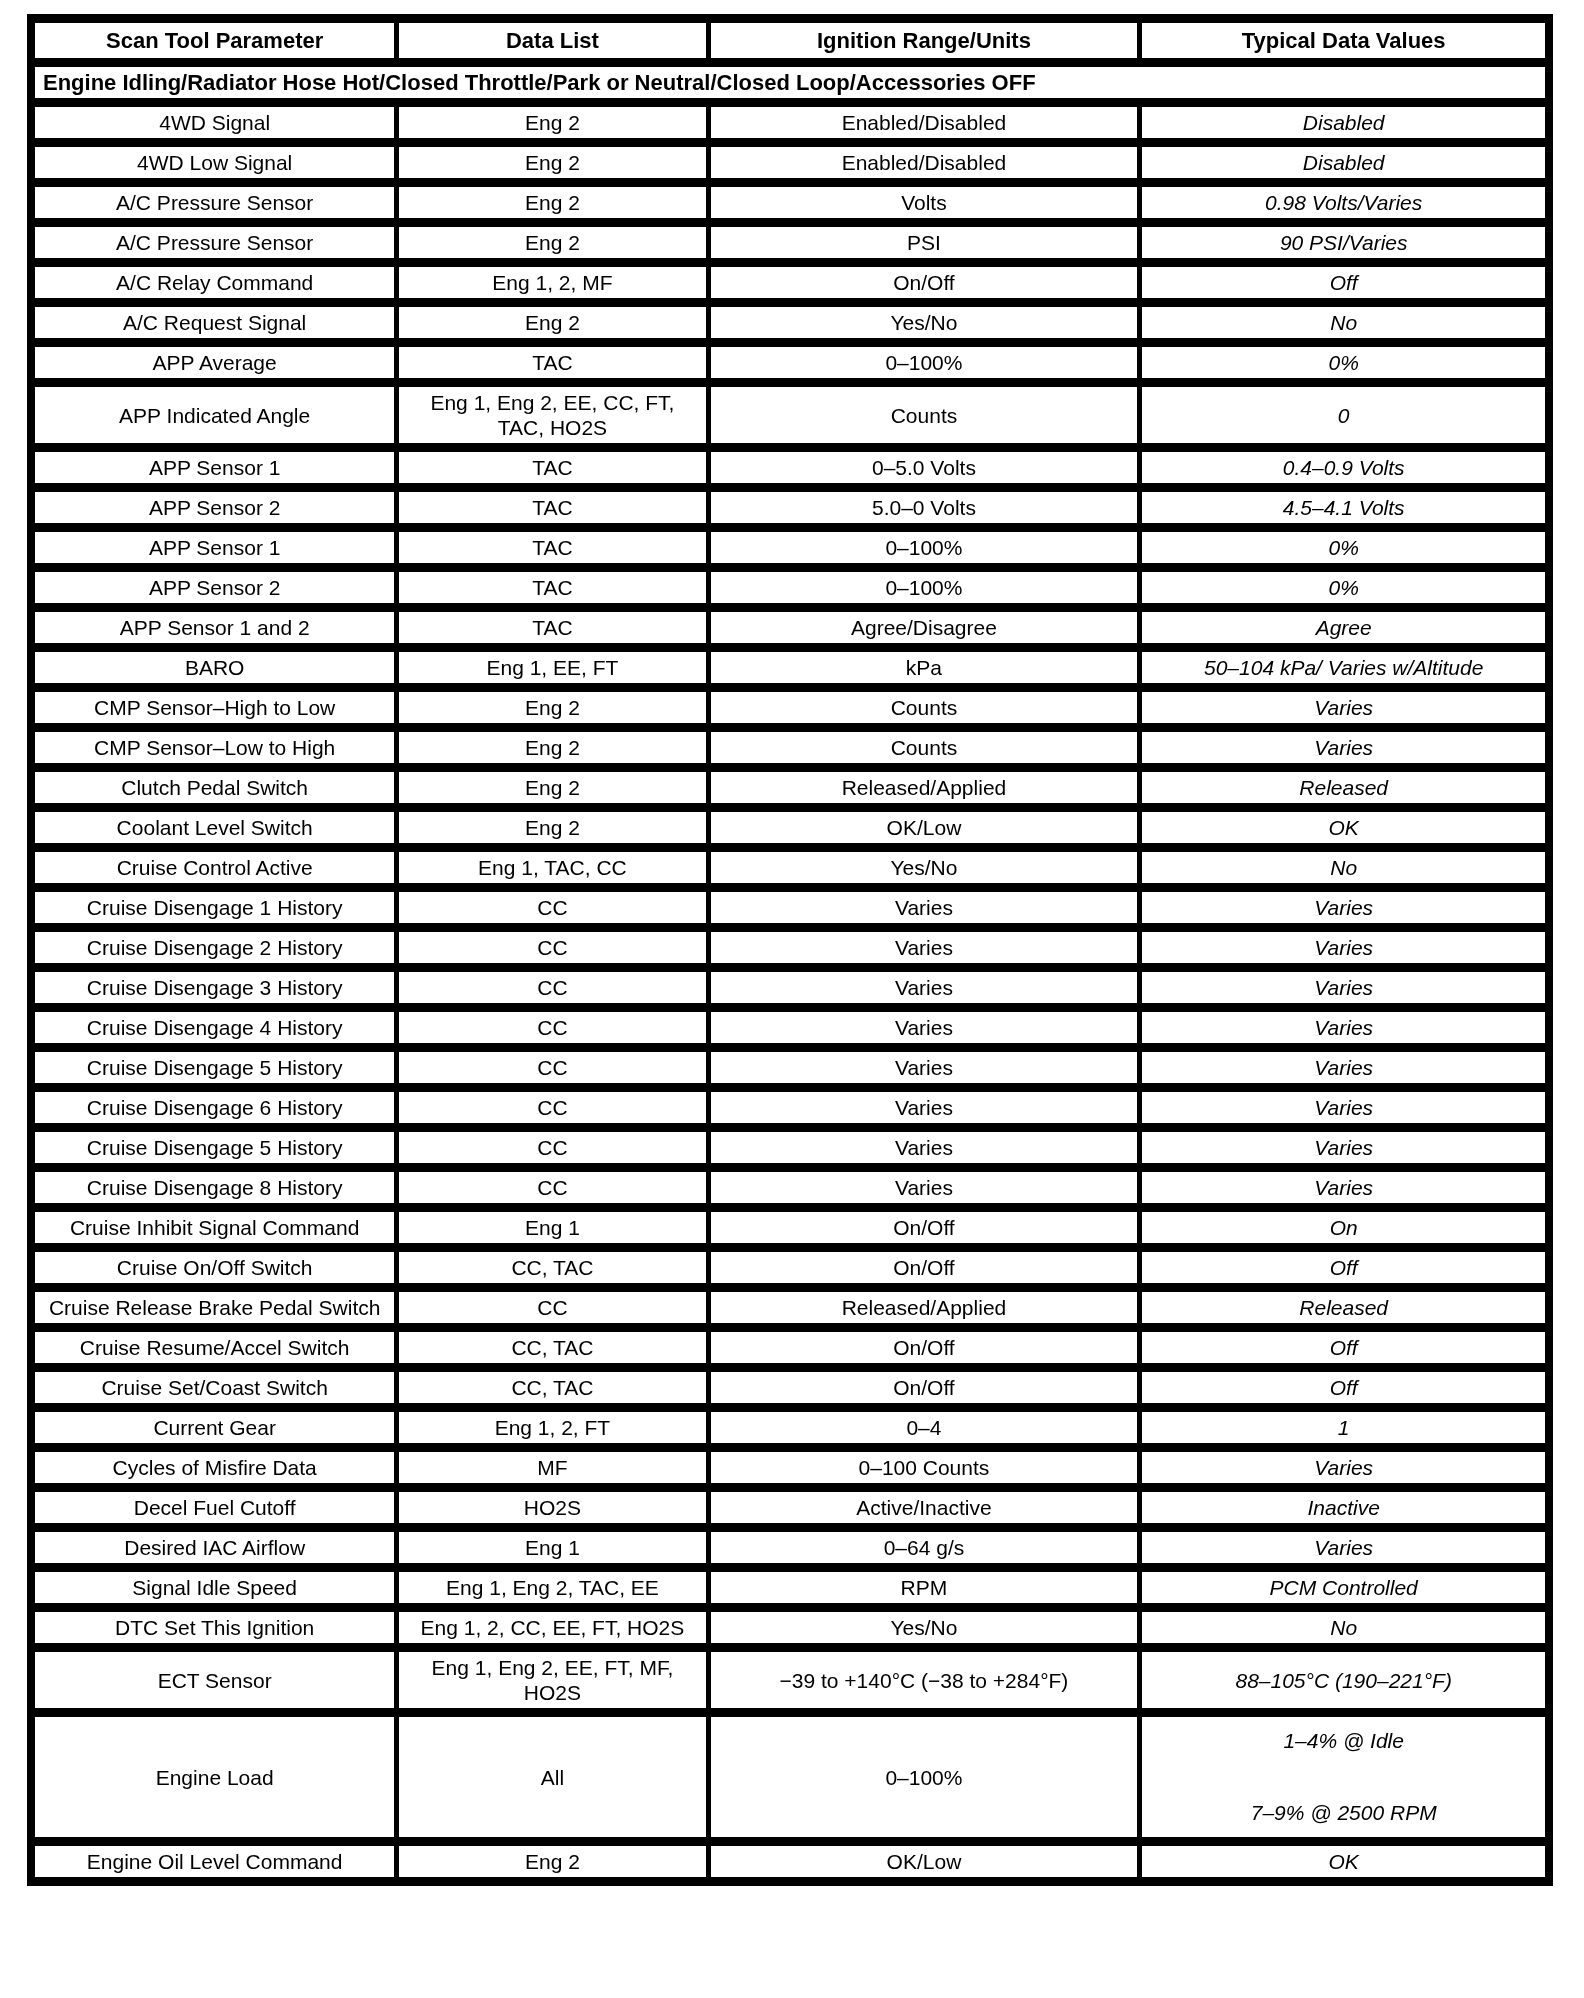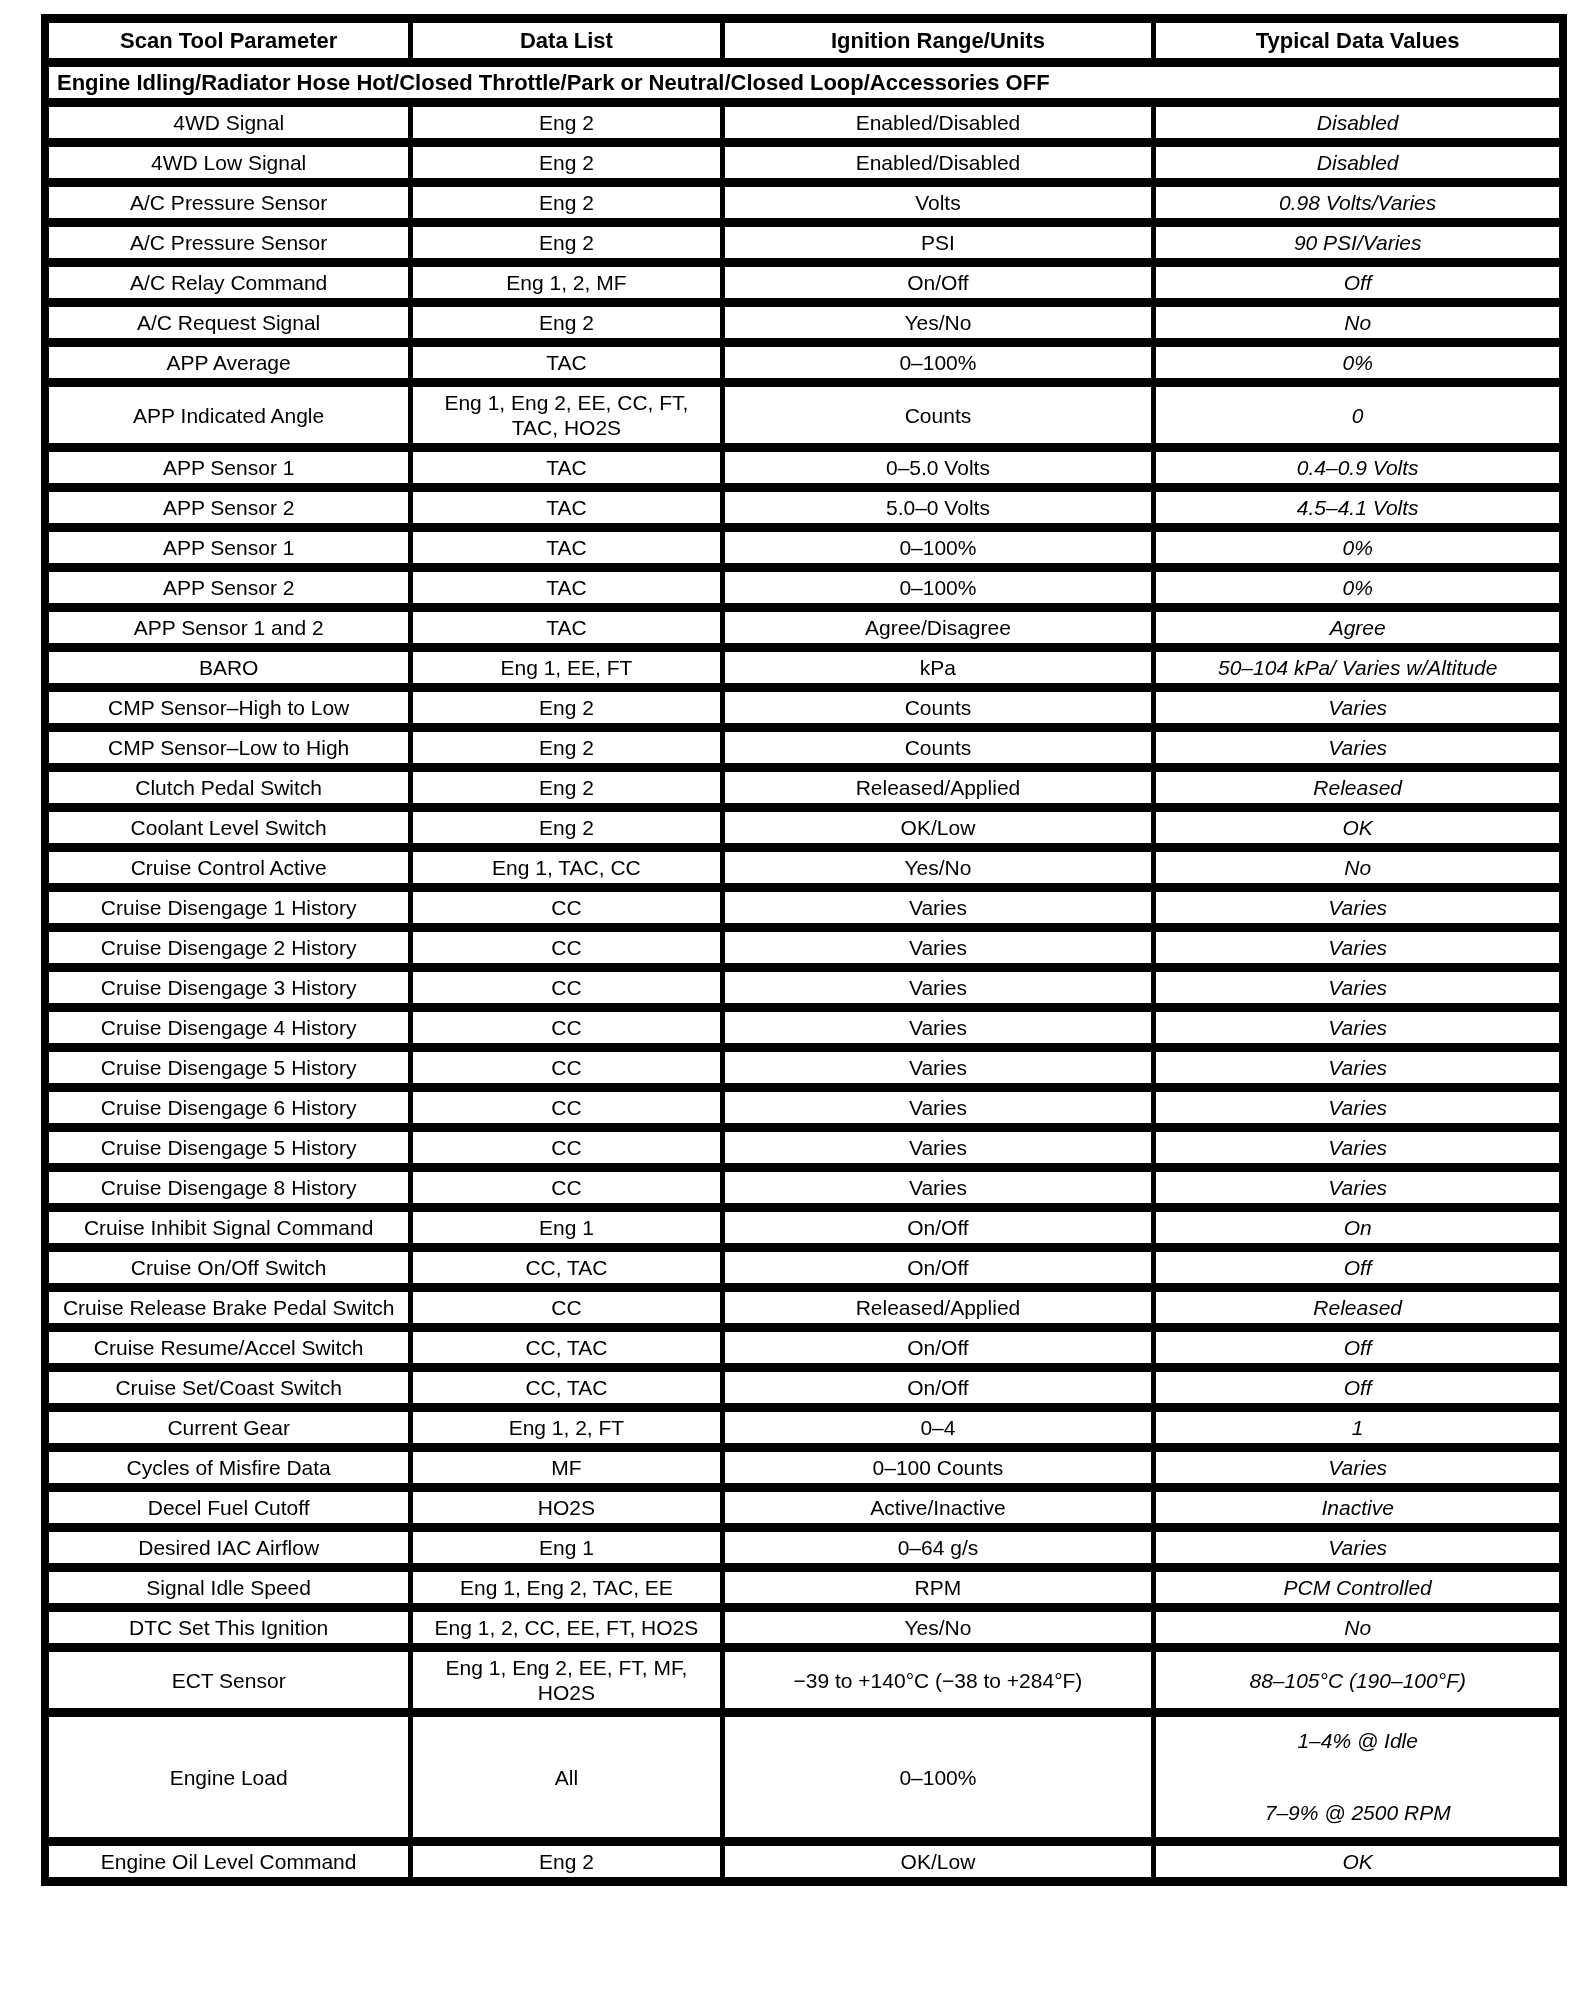--- a/index.html
+++ b/index.html
@@ -6,21 +6,21 @@
     margin: 0;
     padding: 0;
     background: #ffffff;
     color: #000000;
     font-family: "Liberation Sans", sans-serif;
   }
   .page {
     width: 1584px;
     height: 1998px;
     box-sizing: border-box;
-    padding: 14px 31px 0 41px;
+    padding: 14px 31px 0 27px;
     background: #ffffff;
   }
   table.scan-table {
     border-collapse: collapse;
     table-layout: fixed;
     width: 1526px;
     border: 8px solid #000000;
   }
   .scan-table th,
   .scan-table td {
@@ -306,21 +306,21 @@
         <tr>
           <td class="cell cell-parameter">DTC Set This Ignition</td>
           <td class="cell cell-data-list">Eng 1, 2, CC, EE, FT, HO2S</td>
           <td class="cell cell-range">Yes/No</td>
           <td class="cell cell-typical">No</td>
         </tr>
         <tr>
           <td class="cell cell-parameter">ECT Sensor</td>
           <td class="cell cell-data-list">Eng 1, Eng 2, EE, FT, MF, HO2S</td>
           <td class="cell cell-range">−39 to +140°C (−38 to +284°F)</td>
-          <td class="cell cell-typical">88–105°C (190–100°F)</td>
+          <td class="cell cell-typical">88–105°C (190–221°F)</td>
         </tr>
         <tr>
           <td class="cell cell-parameter">Engine Load</td>
           <td class="cell cell-data-list">All</td>
           <td class="cell cell-range">0–100%</td>
           <td class="cell cell-typical multiline-typical">1–4% @ Idle
 
 7–9% @ 2500 RPM</td>
         </tr>
         <tr>

